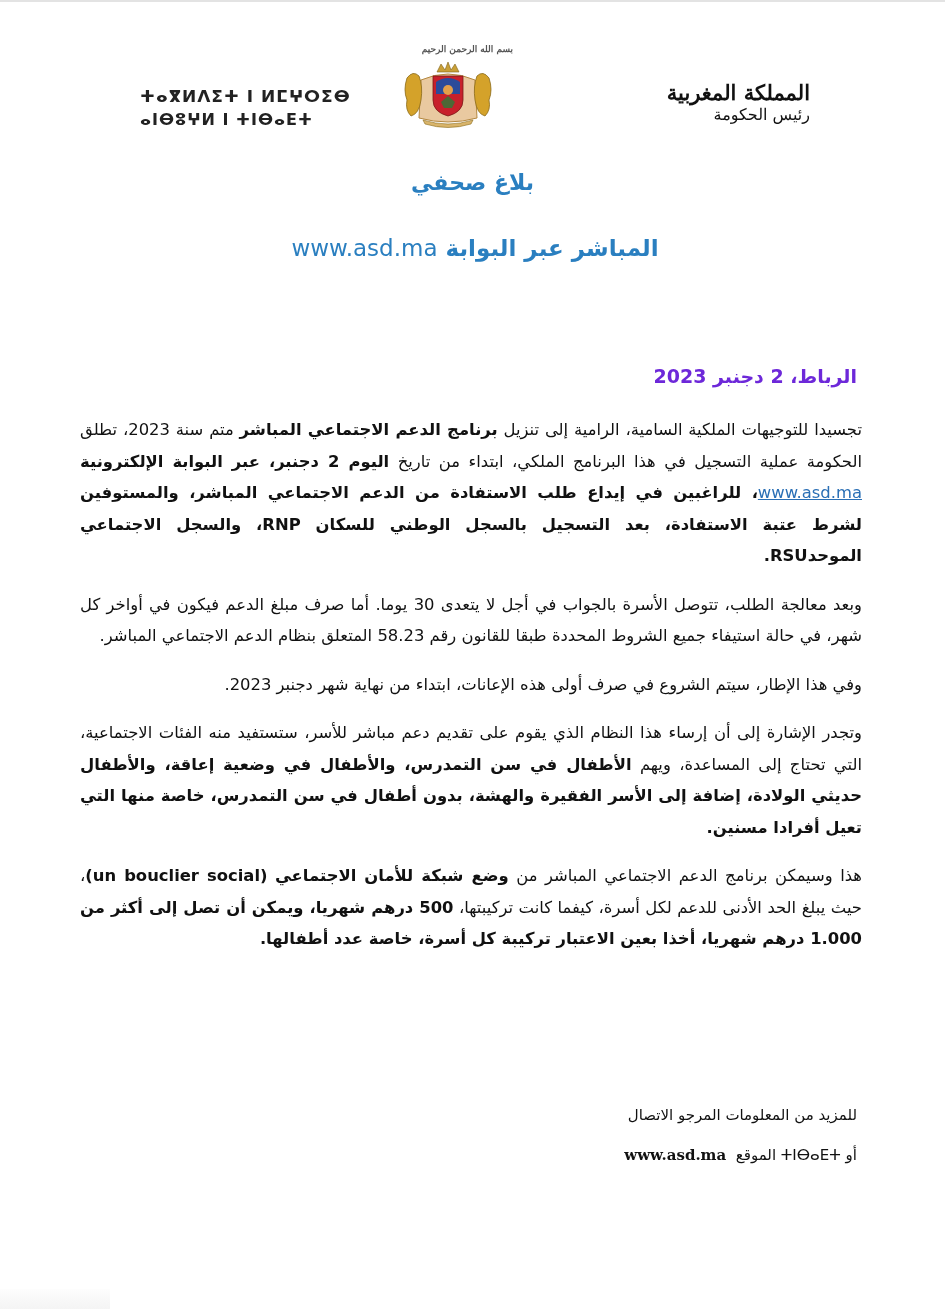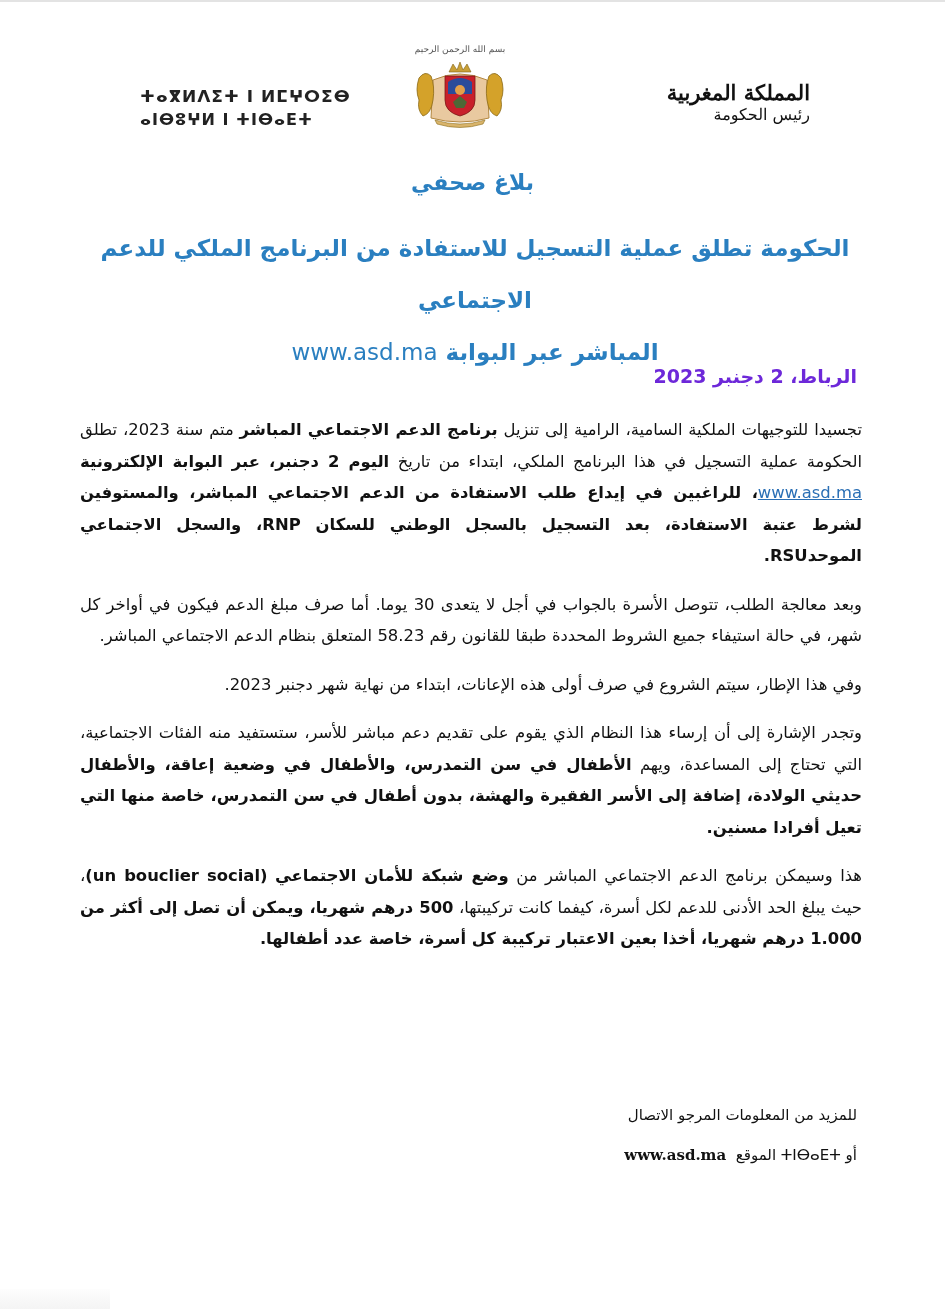--- a/index.html
+++ b/index.html
@@ -43,23 +43,23 @@
     }
     .amazigh .line2 {
       font-size: 16px;
       margin-top: 4px;
       letter-spacing: 1px;
       white-space: nowrap;
       font-weight: bold;
     }
     .emblem-wrap {
       position: absolute;
-      left: 395px; top: 40px;
+      left: 383px; top: 40px;
       width: 130px; height: 110px;
-      text-align: center;
+      font-weight: bold;
     }
     .basmala {
       font-family: "DejaVu Serif", serif;
       font-size: 9px;
       color: #555;
       direction: rtl;
       display: block;
       margin-top: 4px;
       white-space: nowrap;
     }
@@ -212,21 +212,20 @@
 
   <div class="kingdom">
     <div class="k1">المملكة المغربية</div>
     <div class="k2">رئيس الحكومة</div>
   </div>
 </div>
 
 <div class="doc-type">بلاغ صحفي</div>
 
 <div class="headline">
-  <div>الحكومة تطلق عملية التسجيل للاستفادة من البرنامج الملكي للدعم الاجتماعي</div>
   <div>
     <span>المباشر عبر البوابة</span>
     <span class="url">www.asd.ma</span>
   </div>
 </div>
 
 <div class="dateline">الرباط، 2 دجنبر 2023</div>
 
 <div class="body">
   <p><span>تجسيدا للتوجيهات الملكية السامية، الرامية إلى تنزيل </span><b>برنامج الدعم الاجتماعي المباشر</b><span> متم سنة 2023، تطلق الحكومة عملية التسجيل في هذا البرنامج الملكي، ابتداء من تاريخ </span><b>اليوم 2 دجنبر، عبر البوابة الإلكترونية</b> <a>www.asd.ma</a><b>، للراغبين في إيداع طلب الاستفادة من الدعم الاجتماعي المباشر، والمستوفين لشرط عتبة الاستفادة، بعد التسجيل بالسجل الوطني للسكان RNP، والسجل الاجتماعي الموحد</b><b class="ltr">RSU</b><b>.</b></p>

